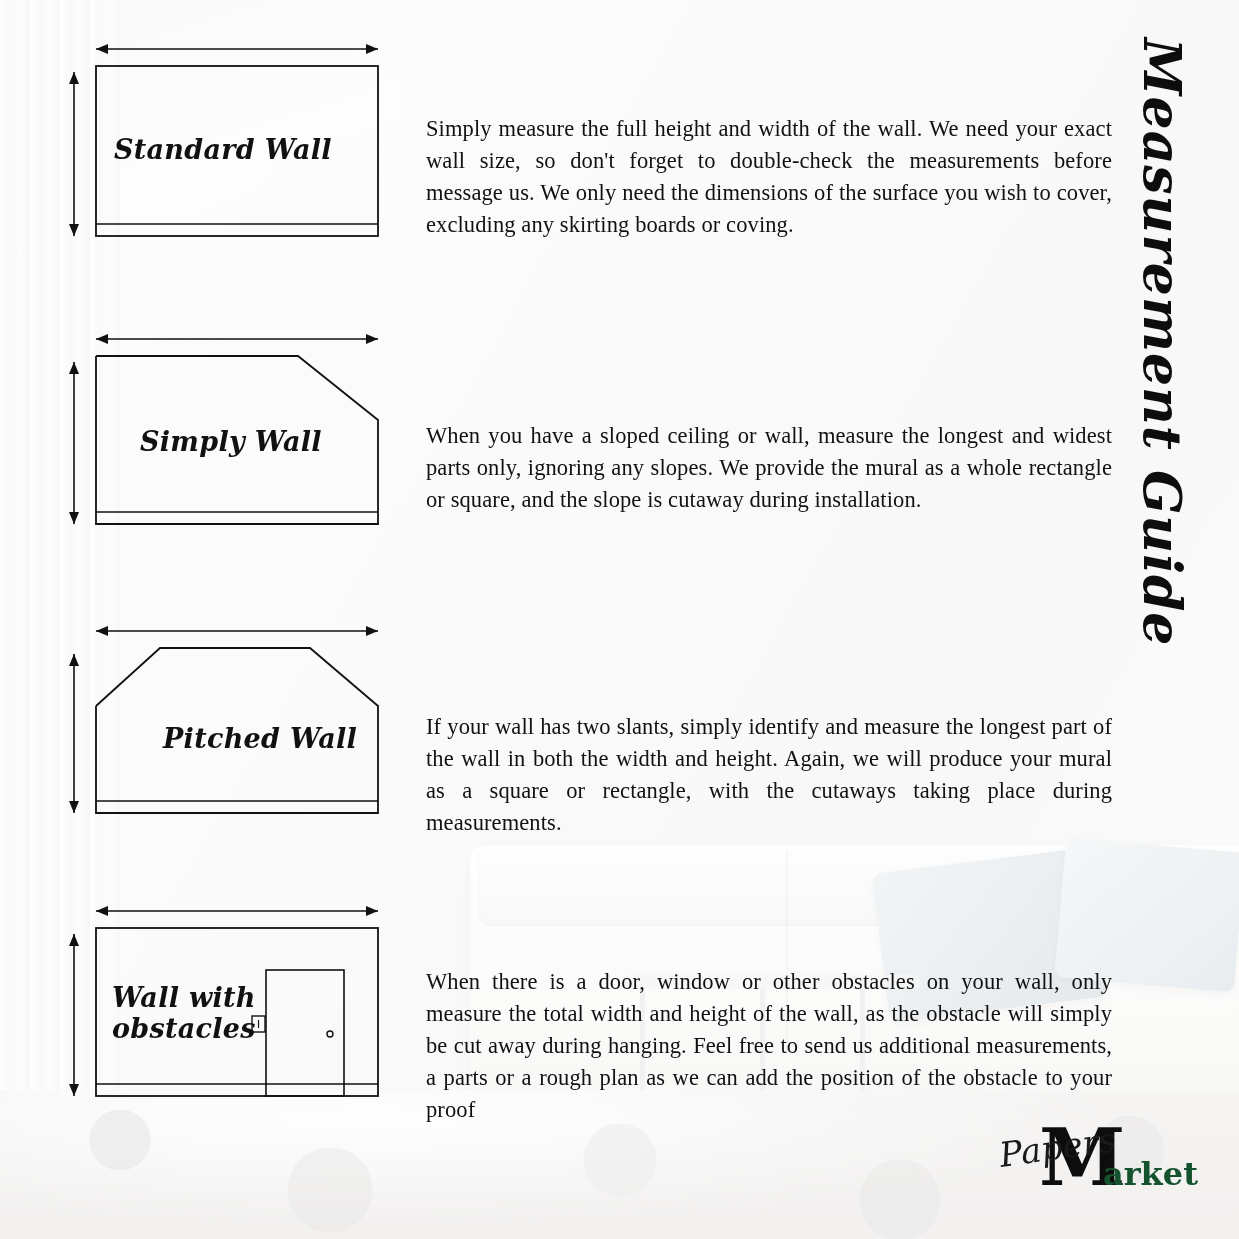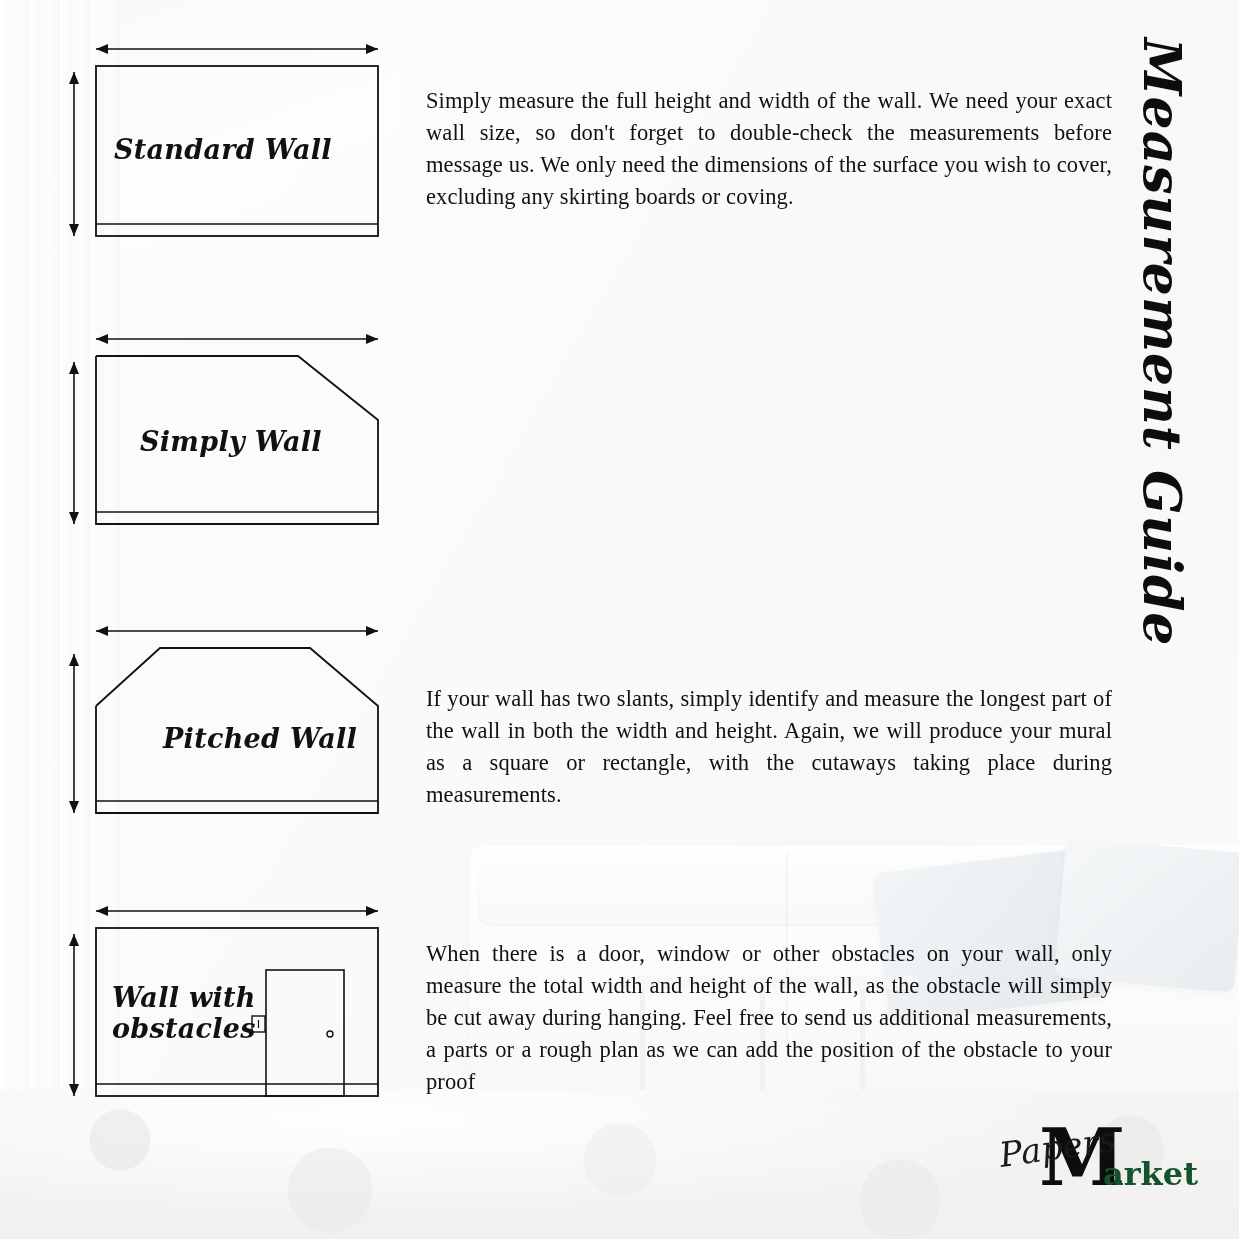--- a/index.html
+++ b/index.html
@@ -142,20 +142,21 @@
   }
 
   .para {
     position: absolute;
     font-family: "Liberation Serif", serif;
     font-size: 22.5px;
     line-height: 1.42;
     color: #111;
     text-align: justify;
     letter-spacing: .1px;
+    margin-top: 28px;
   }
 
   
   #title {
     position: absolute;
     right: 22px;
     top: 30px;
     width: 110px;
     height: 520px;
   }
@@ -260,20 +261,21 @@
     <polygon points="318,13 306,8 306,18" fill="#111"></polygon>
     <line x1="14" y1="36" x2="14" y2="198" stroke="#111" stroke-width="1.6"></line>
     <polygon points="14,36 9,48 19,48" fill="#111"></polygon>
     <polygon points="14,198 9,186 19,186" fill="#111"></polygon>
 
     <polyline points="36,30 238,30 318,94 318,198 36,198 36,30" fill="none" stroke="#111" stroke-width="1.8"></polyline>
     <line x1="36" y1="186" x2="318" y2="186" stroke="#111" stroke-width="1.6"></line>
   </svg>
   <div class="wall-label" style="left:140px; top:426px;">Simply Wall</div>
 
+  <div class="para" style="left:426px; top:392px; width:686px;">When you have a sloped ceiling or wall, measure the longest and widest parts only, ignoring any slopes. We provide the mural as a whole rectangle or square, and the slope is cutaway during installation.</div>
 
   <svg class="diagram" style="left:60px; top:618px;" width="340" height="225" viewBox="0 0 340 225">
     <line x1="36" y1="13" x2="318" y2="13" stroke="#111" stroke-width="1.6"></line>
     <polygon points="36,13 48,8 48,18" fill="#111"></polygon>
     <polygon points="318,13 306,8 306,18" fill="#111"></polygon>
     <line x1="14" y1="36" x2="14" y2="195" stroke="#111" stroke-width="1.6"></line>
     <polygon points="14,36 9,48 19,48" fill="#111"></polygon>
     <polygon points="14,195 9,183 19,183" fill="#111"></polygon>
 
     <polyline points="36,88 100,30 250,30 318,88 318,195 36,195 36,88" fill="none" stroke="#111" stroke-width="1.8"></polyline>

